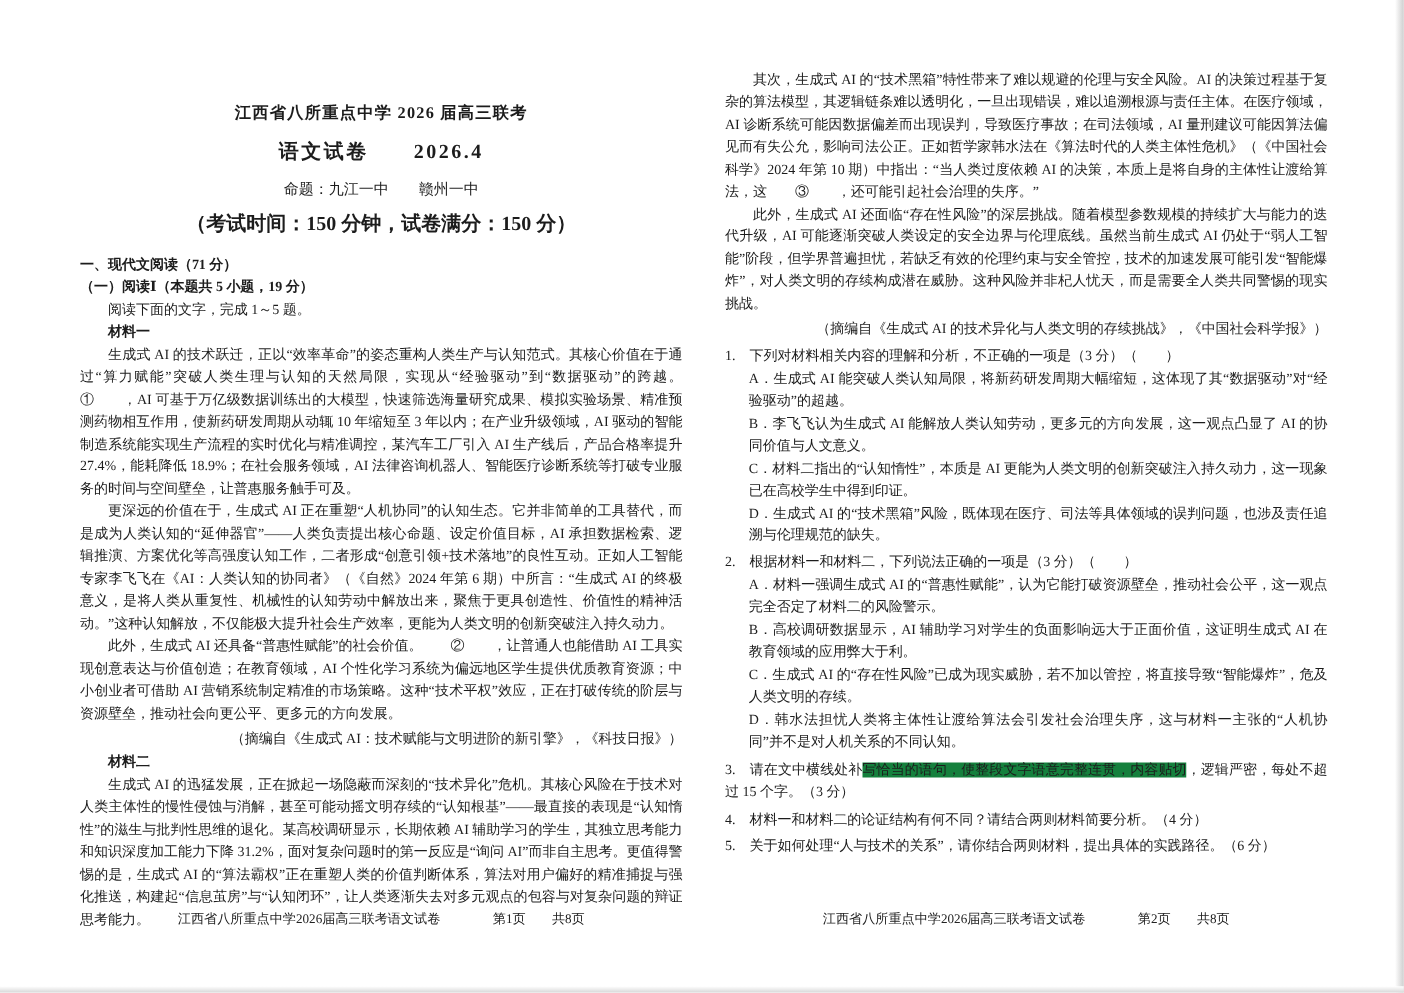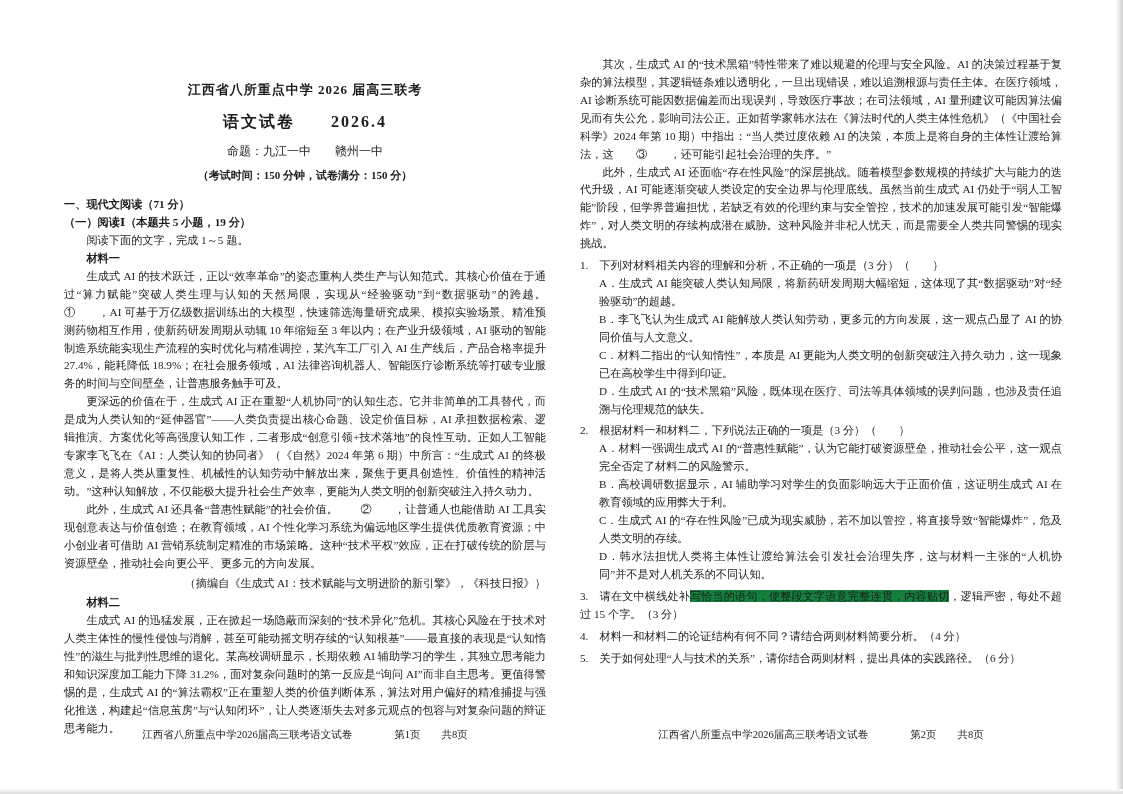--- a/index.html
+++ b/index.html
@@ -11,21 +11,21 @@
   .scan-edge-r{position:absolute;top:0;right:0;width:7px;height:100%;
     background:linear-gradient(to left,#cfcfcf,#ffffff);}
   .scan-edge-b{position:absolute;left:0;bottom:0;width:100%;height:5px;
     background:linear-gradient(to top,#d8d8d8,#ffffff);}
   .col{position:absolute;width:482px;font-size:11.2px;line-height:1.6;text-align:justify;}
   .col-left{left:64px;top:80px;}
   .col-right{left:580px;top:56px;}
   .title{font-size:13px;font-weight:bold;text-align:center;margin:0 0 8px 0;letter-spacing:1px;}
   .subtitle{font-size:16px;font-weight:bold;text-align:center;margin:0 0 8px 0;letter-spacing:2px;}
   .setter{font-size:12px;text-align:center;margin:0 0 5px 0;}
-  .examinfo{font-size:11px;font-weight:bold;text-align:center;margin:0 0 12px 0;}
+  .examinfo{font-size:16px;font-weight:bold;text-align:center;margin:0 0 12px 0;}
   .sec-heading{font-weight:bold;margin:0;}
   .sub-heading{font-weight:bold;margin:0;}
   .instruction{margin:0;text-indent:2em;}
   .mat-label{margin:0;text-indent:2em;font-weight:bold;}
   .para{margin:0;text-indent:2em;}
   .cite{margin:2px 0;text-align:right;}
   .q-stem{margin:4px 0 0 0;}
   .q-opt{margin:0;padding-left:1.7em;text-indent:0;}
   .hl{background:#15803d;}
   .footer{position:absolute;bottom:52px;width:482px;text-align:center;font-size:10.5px;color:#222;}
@@ -53,20 +53,21 @@
     <p class="para">此外，生成式 AI 还具备“普惠性赋能”的社会价值。　　②　　，让普通人也能借助 AI 工具实现创意表达与价值创造；在教育领域，AI 个性化学习系统为偏远地区学生提供优质教育资源；中小创业者可借助 AI 营销系统制定精准的市场策略。这种“技术平权”效应，正在打破传统的阶层与资源壁垒，推动社会向更公平、更多元的方向发展。</p>
     <p class="cite">（摘编自《生成式 AI：技术赋能与文明进阶的新引擎》，《科技日报》）</p>
 
     <p class="mat-label">材料二</p>
     <p class="para">生成式 AI 的迅猛发展，正在掀起一场隐蔽而深刻的“技术异化”危机。其核心风险在于技术对人类主体性的慢性侵蚀与消解，甚至可能动摇文明存续的“认知根基”——最直接的表现是“认知惰性”的滋生与批判性思维的退化。某高校调研显示，长期依赖 AI 辅助学习的学生，其独立思考能力和知识深度加工能力下降 31.2%，面对复杂问题时的第一反应是“询问 AI”而非自主思考。更值得警惕的是，生成式 AI 的“算法霸权”正在重塑人类的价值判断体系，算法对用户偏好的精准捕捉与强化推送，构建起“信息茧房”与“认知闭环”，让人类逐渐失去对多元观点的包容与对复杂问题的辩证思考能力。</p>
   </div>
 
   <div class="col col-right">
     <p class="para">其次，生成式 AI 的“技术黑箱”特性带来了难以规避的伦理与安全风险。AI 的决策过程基于复杂的算法模型，其逻辑链条难以透明化，一旦出现错误，难以追溯根源与责任主体。在医疗领域，AI 诊断系统可能因数据偏差而出现误判，导致医疗事故；在司法领域，AI 量刑建议可能因算法偏见而有失公允，影响司法公正。正如哲学家韩水法在《算法时代的人类主体性危机》（《中国社会科学》2024 年第 10 期）中指出：“当人类过度依赖 AI 的决策，本质上是将自身的主体性让渡给算法，这　　③　　，还可能引起社会治理的失序。”</p>
     <p class="para">此外，生成式 AI 还面临“存在性风险”的深层挑战。随着模型参数规模的持续扩大与能力的迭代升级，AI 可能逐渐突破人类设定的安全边界与伦理底线。虽然当前生成式 AI 仍处于“弱人工智能”阶段，但学界普遍担忧，若缺乏有效的伦理约束与安全管控，技术的加速发展可能引发“智能爆炸”，对人类文明的存续构成潜在威胁。这种风险并非杞人忧天，而是需要全人类共同警惕的现实挑战。</p>
+    <p class="cite">（摘编自《生成式 AI 的技术异化与人类文明的存续挑战》，《中国社会科学报》）</p>
 
     <p class="q-stem">1.　下列对材料相关内容的理解和分析，不正确的一项是（3 分）（　　）</p>
     <p class="q-opt">A．生成式 AI 能突破人类认知局限，将新药研发周期大幅缩短，这体现了其“数据驱动”对“经验驱动”的超越。</p>
     <p class="q-opt">B．李飞飞认为生成式 AI 能解放人类认知劳动，更多元的方向发展，这一观点凸显了 AI 的协同价值与人文意义。</p>
     <p class="q-opt">C．材料二指出的“认知惰性”，本质是 AI 更能为人类文明的创新突破注入持久动力，这一现象已在高校学生中得到印证。</p>
     <p class="q-opt">D．生成式 AI 的“技术黑箱”风险，既体现在医疗、司法等具体领域的误判问题，也涉及责任追溯与伦理规范的缺失。</p>
 
     <p class="q-stem">2.　根据材料一和材料二，下列说法正确的一项是（3 分）（　　）</p>
     <p class="q-opt">A．材料一强调生成式 AI 的“普惠性赋能”，认为它能打破资源壁垒，推动社会公平，这一观点完全否定了材料二的风险警示。</p>
     <p class="q-opt">B．高校调研数据显示，AI 辅助学习对学生的负面影响远大于正面价值，这证明生成式 AI 在教育领域的应用弊大于利。</p>

